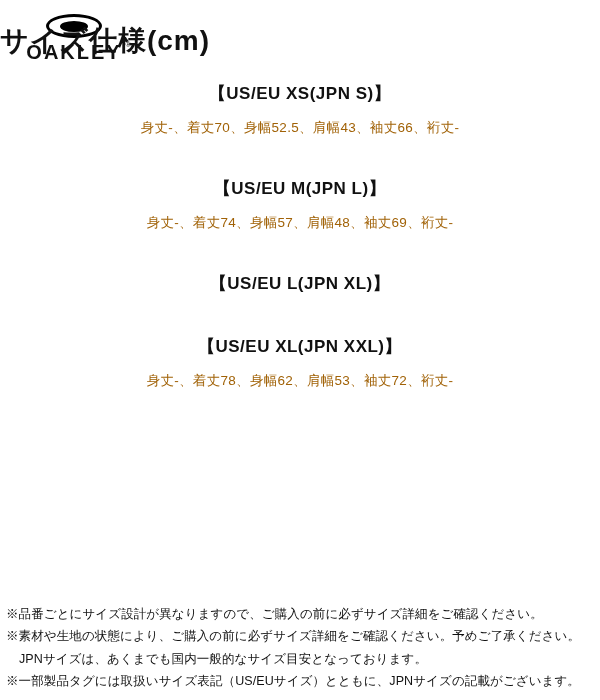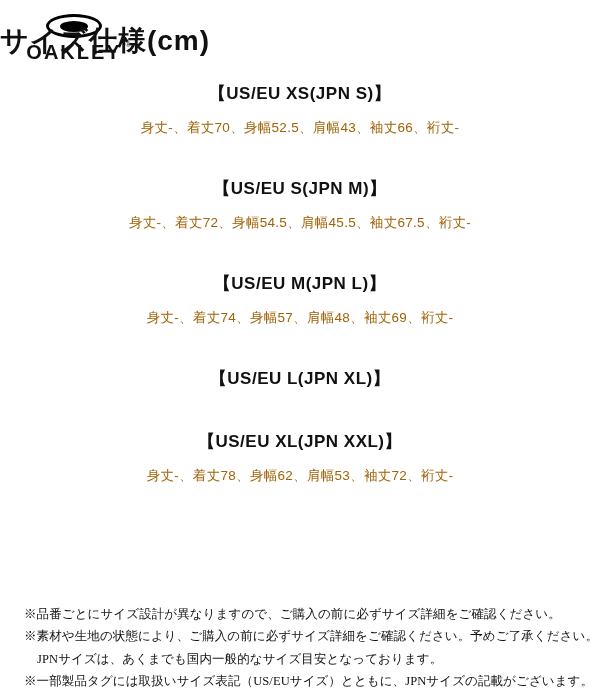--- a/index.html
+++ b/index.html
@@ -106,22 +106,21 @@
     color: #a16207;
     letter-spacing: 0.3px;
   }
 
   
   .notes {
     position: absolute;
     left: 0;
     right: 9px;
     bottom: 8px;
-    padding: 0 8px 0 24px;
-    font-family: Liberation Serif, serif;
+    padding: 0 8px 0 6px;
   }
   .note {
     font-size: 12.5px;
     line-height: 1.78;
     color: #111;
     letter-spacing: 0.1px;
     white-space: nowrap;
   }
   .note.indent {
     padding-left: 13px;
@@ -147,24 +146,20 @@
     <div class="title">サイズ仕様(cm)</div>
   </div>
 
   <div class="sizes">
 
     <div class="size-block">
       <div class="size-name">【US/EU XS(JPN S)】</div>
       <div class="size-measures">身丈-、着丈70、身幅52.5、肩幅43、袖丈66、裄丈-</div>
     </div>
 
-    <div class="size-block">
-      <div class="size-name">【US/EU S(JPN M)】</div>
-      <div class="size-measures">身丈-、着丈72、身幅54.5、肩幅45.5、袖丈67.5、裄丈-</div>
-    </div>
 
     <div class="size-block">
       <div class="size-name">【US/EU M(JPN L)】</div>
       <div class="size-measures">身丈-、着丈74、身幅57、肩幅48、袖丈69、裄丈-</div>
     </div>
 
     <div class="size-block">
       <div class="size-name">【US/EU L(JPN XL)】</div>
     </div>
 

